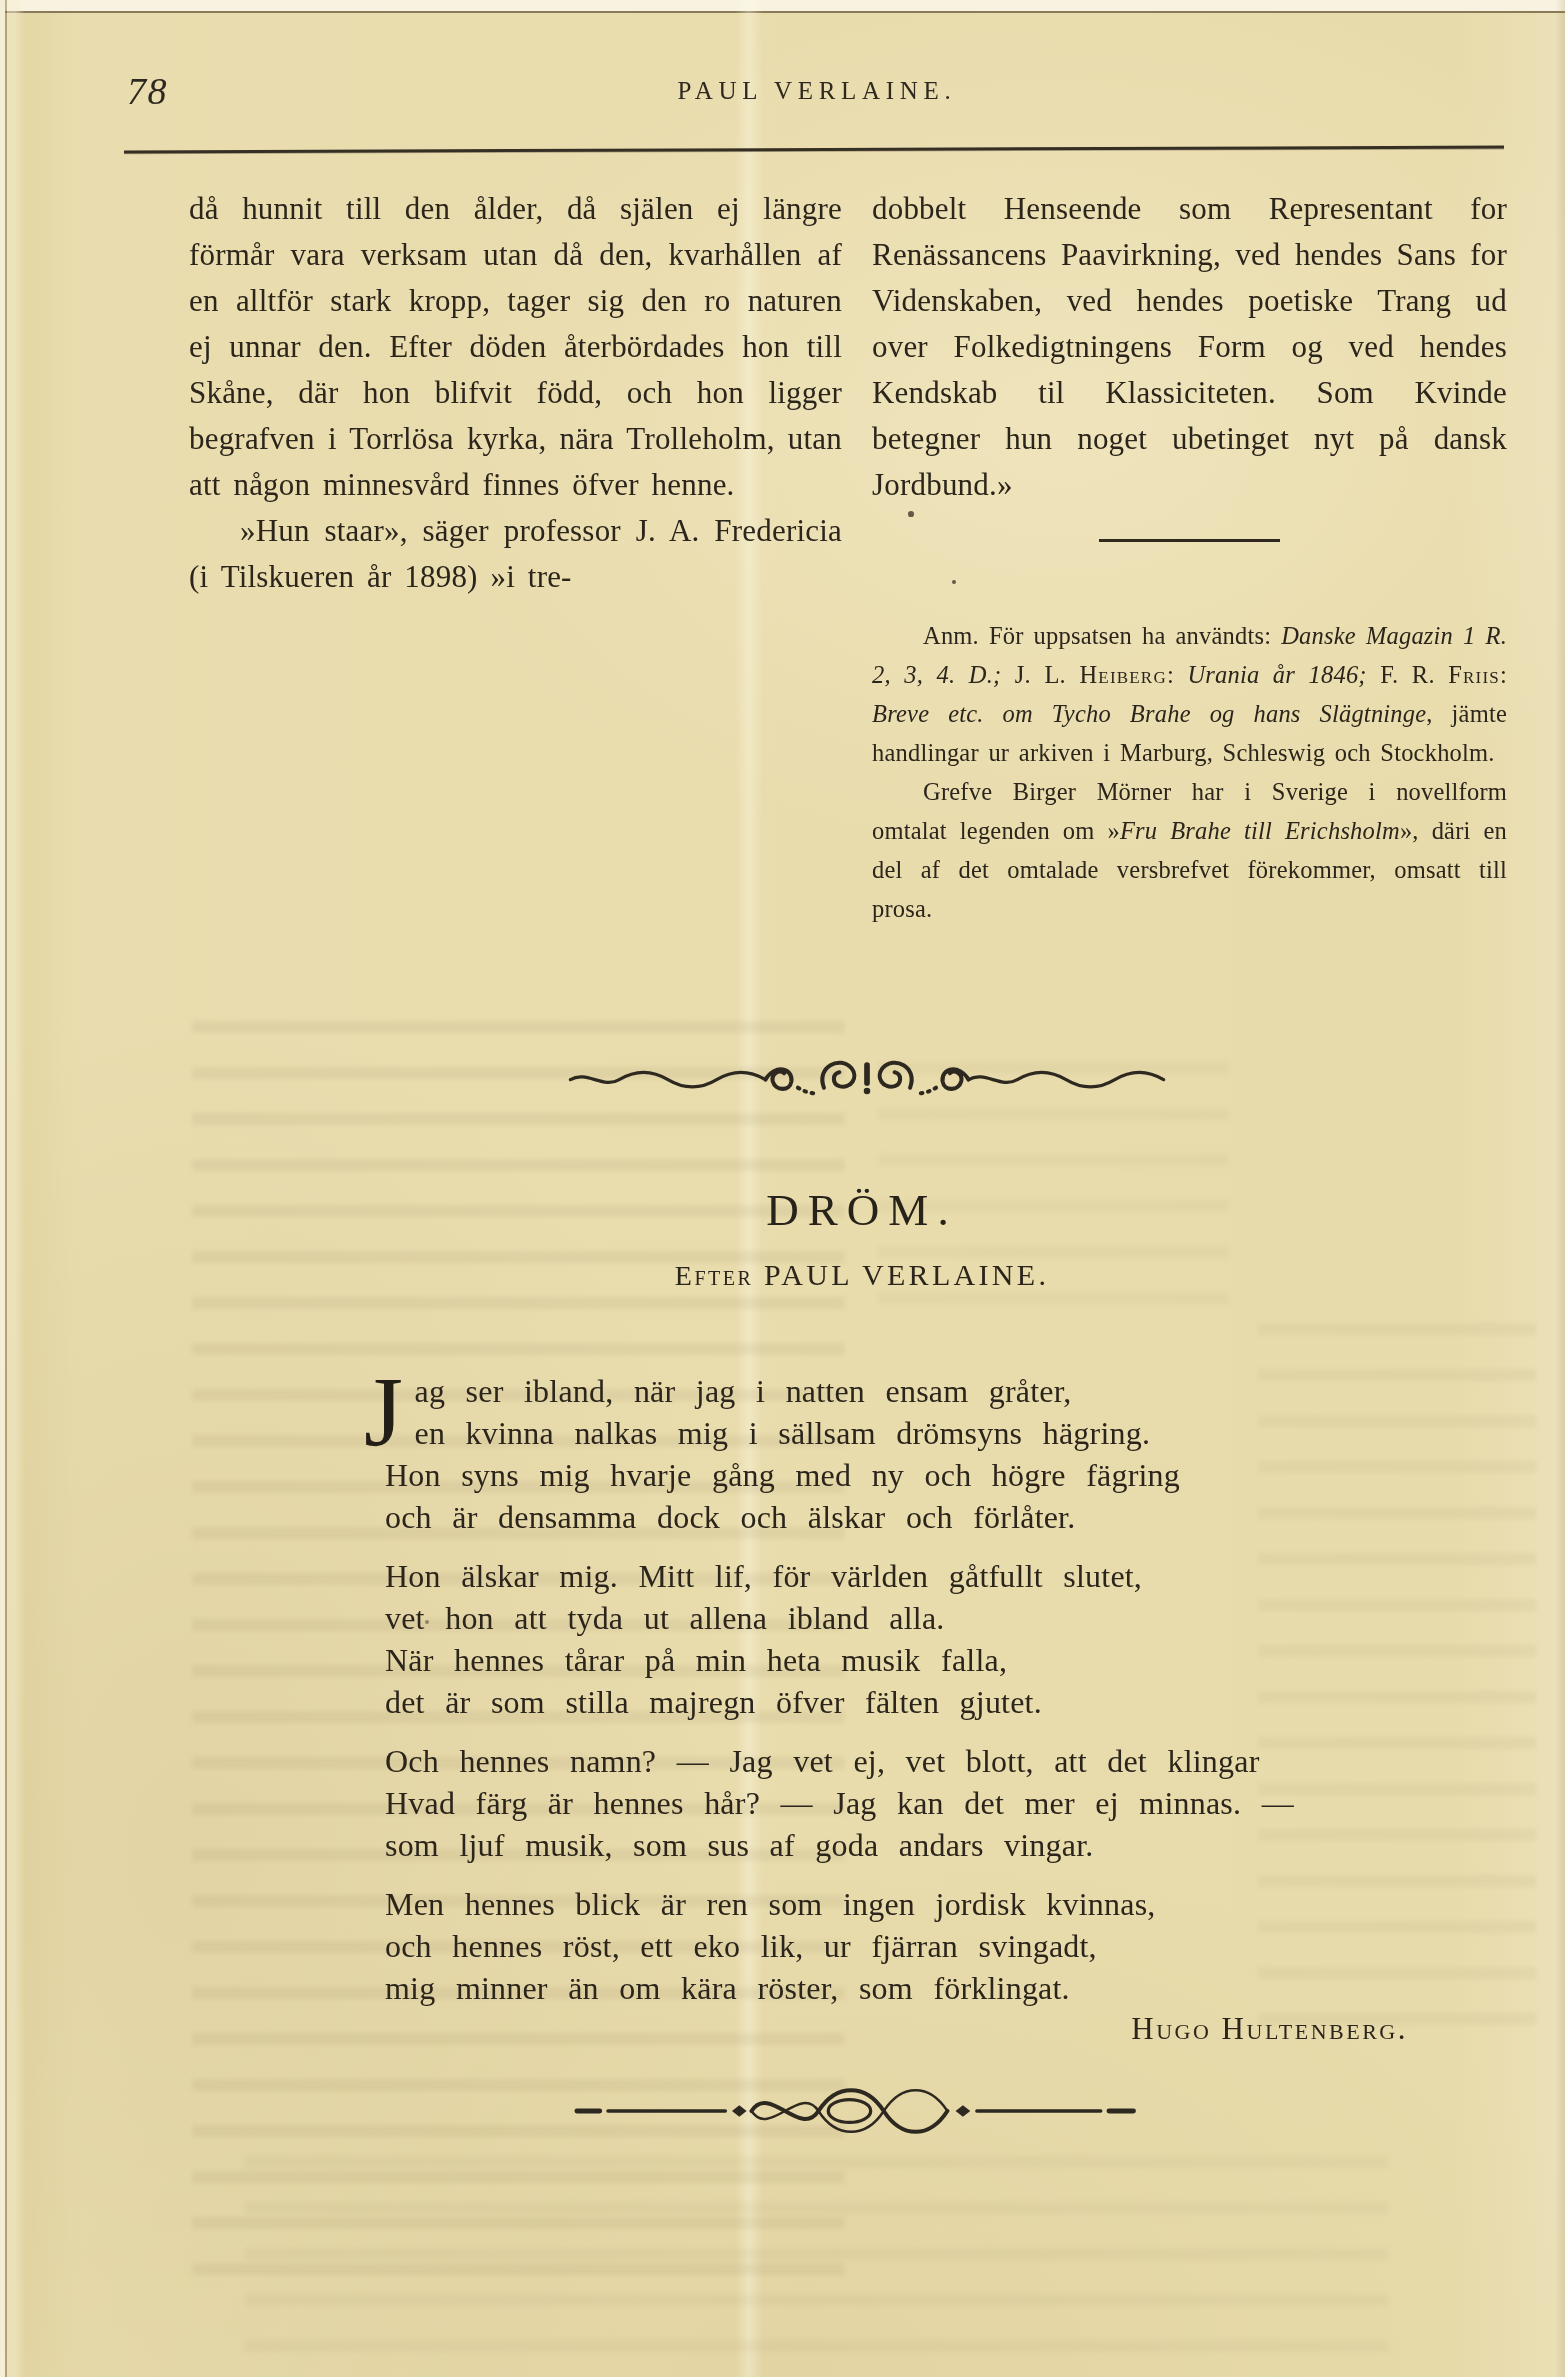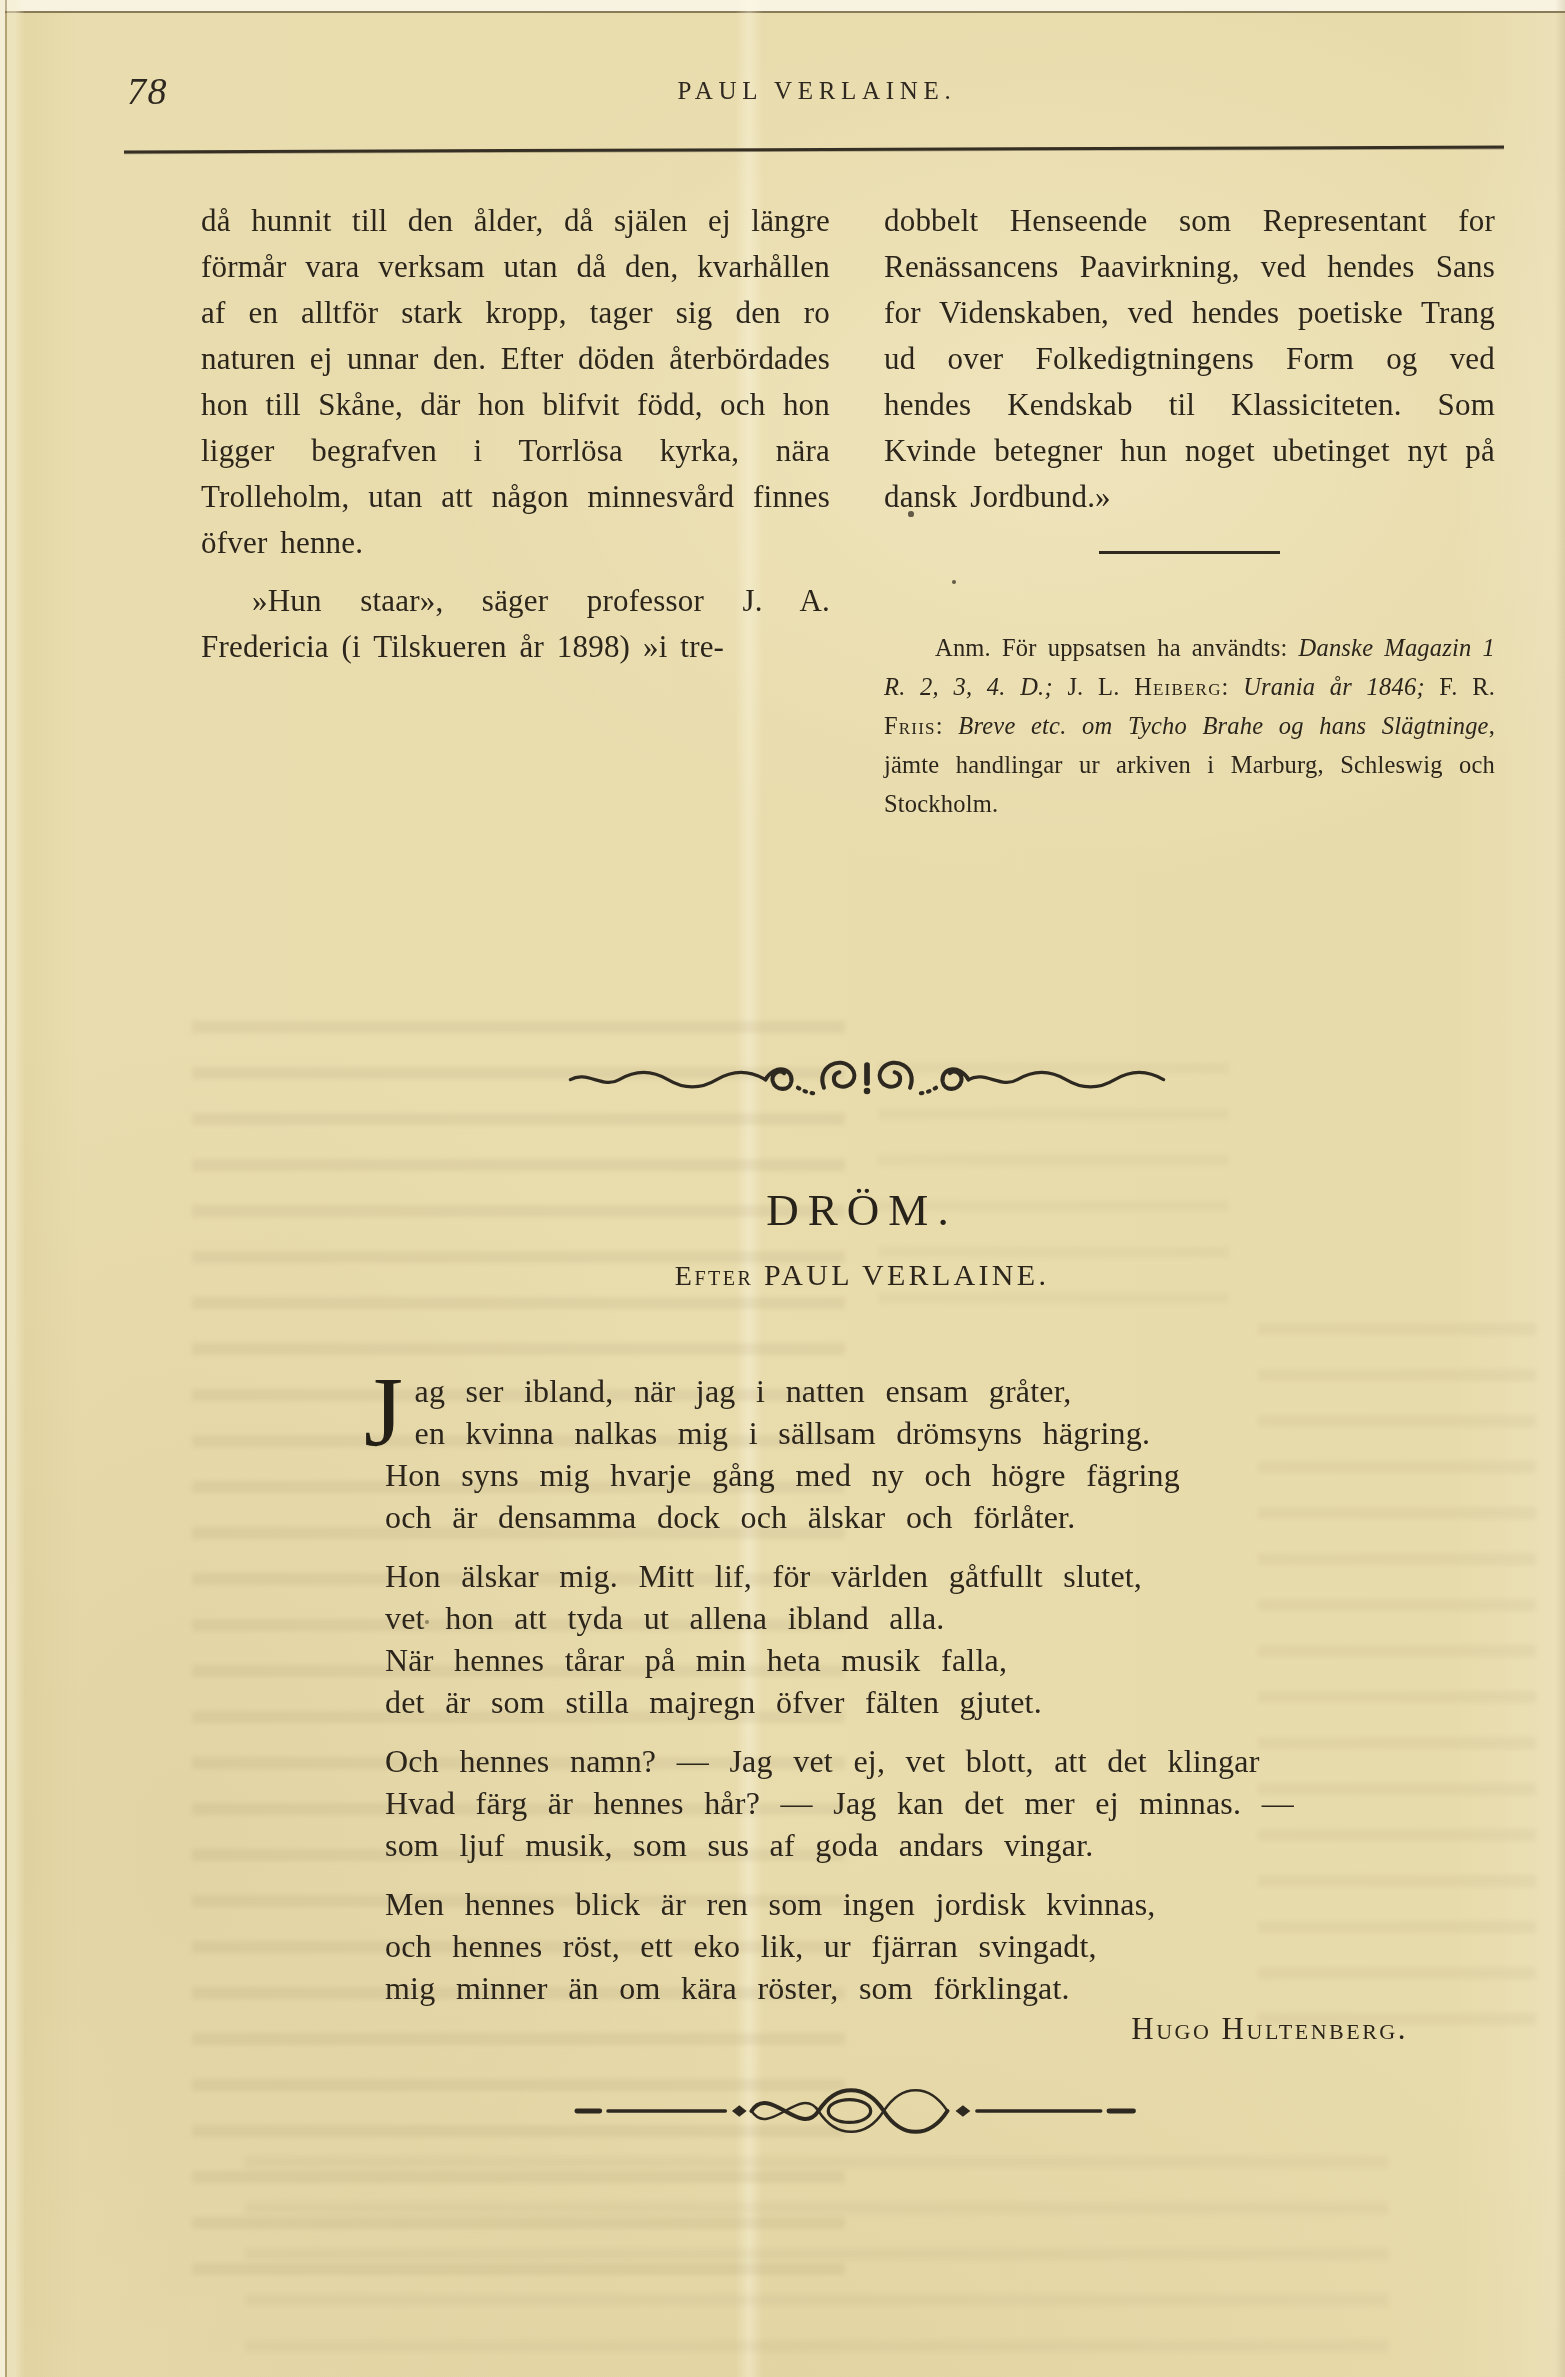--- a/index.html
+++ b/index.html
@@ -38,21 +38,21 @@
   .header{position:absolute;top:64px;left:127px;width:1380px;height:57px;}
   .page-number{position:absolute;left:0;top:4.9px;font-size:38px;font-style:italic;letter-spacing:1.6px;color:#2e2820;}
   .running-title{position:absolute;left:0;right:0;top:13px;text-align:center;
     font-size:25px;letter-spacing:5.7px;color:#2e2820;}
   .head-rule{position:absolute;top:148px;left:124px;width:1380px;height:2.5px;
     background:#362f24;transform:rotate(-.2deg);box-shadow:0 0.8px 0 rgba(54,47,36,.35);}
 
   
   .col{position:absolute;top:186px;font-size:31px;line-height:46px;
     text-align:justify;color:#2b251b;word-spacing:4.9px;letter-spacing:0.2px;}
-  .col p{margin:12px;}
+  .col p{margin:0;}
   .left-col{left:189px;width:653px;}
   .right-col{left:872px;width:635px;}
   .indent{text-indent:51px;}
   .note-rule{width:181px;height:2.5px;background:#2f2920;margin:31px auto 74px auto;}
   .small-text{font-size:24.5px;line-height:39px;word-spacing:3.3px;}
   .small-text i{font-style:italic;}
   .sc{font-variant:small-caps;letter-spacing:1.2px;}
   .grefve{margin-top:1.6px;}
 
   
@@ -105,20 +105,21 @@
 
   <div class="col left-col">
     <p>då hunnit till den ålder, då själen ej längre förmår vara verksam utan då den, kvarhållen af en alltför stark kropp, tager sig den ro naturen ej unnar den.  Efter döden återbördades hon till Skåne, där hon blifvit född, och hon ligger begrafven i Torrlösa kyrka, nära Trolleholm, utan att någon minnesvård finnes öfver henne.</p>
     <p class="indent">»Hun staar», säger professor J. A. Fredericia (i Tilskueren år 1898) »i tre-</p>
   </div>
 
   <div class="col right-col">
     <p>dobbelt Henseende som Representant for Renässancens Paavirkning, ved hendes Sans for Videnskaben, ved hendes poetiske Trang ud over Folkedigtningens Form og ved hendes Kendskab til Klassiciteten.  Som Kvinde betegner hun noget ubetinget nyt på dansk Jordbund.»</p>
     <div class="note-rule"></div>
     <p class="small-text indent"><span>Anm.  För uppsatsen ha användts: </span><i>Danske Magazin 1 R. 2, 3, 4. D.;</i><span> J. L. </span><span class="sc">Heiberg</span><span>: </span><i>Urania år 1846;</i><span> F. R. </span><span class="sc">Friis</span><span>: </span><i>Breve etc. om Tycho Brahe og hans Slägtninge</i><span>, jämte handlingar ur arkiven i Marburg, Schleswig och Stockholm.</span></p>
+    <p class="small-text indent grefve"><span>Grefve Birger Mörner har i Sverige i novellform omtalat legenden om »</span><i>Fru Brahe till Erichsholm</i><span>», däri en del af det omtalade versbrefvet förekommer, omsatt till prosa.</span></p>
   </div>
 
   <div class="divider-mid">
     <svg viewBox="0 0 742 64" fill="none" stroke="#2e2920" stroke-width="4" stroke-linecap="round">
       <path d="M6,34 C26,22 46,46 66,34 S106,22 126,34 S166,46 186,34 S226,22 246,34"></path>
       <path d="M246,34 c12,-20 34,-14 32,2 c-2,13 -20,12 -23,0 c-2,-9 8,-15 14,-10" stroke-width="5"></path>
       <path d="M286,44 c8,5 16,7 24,7" stroke-dasharray="2 7" stroke-width="5"></path>
       <path d="M318,44 c-10,-26 20,-40 34,-24 c9,11 -1,26 -15,22 c-9,-3 -9,-15 0,-17" stroke-width="5"></path>
       <path d="M371,16 v22" stroke-width="7"></path>
       <circle cx="371" cy="48" r="4" fill="#2e2920" stroke="none"></circle>

